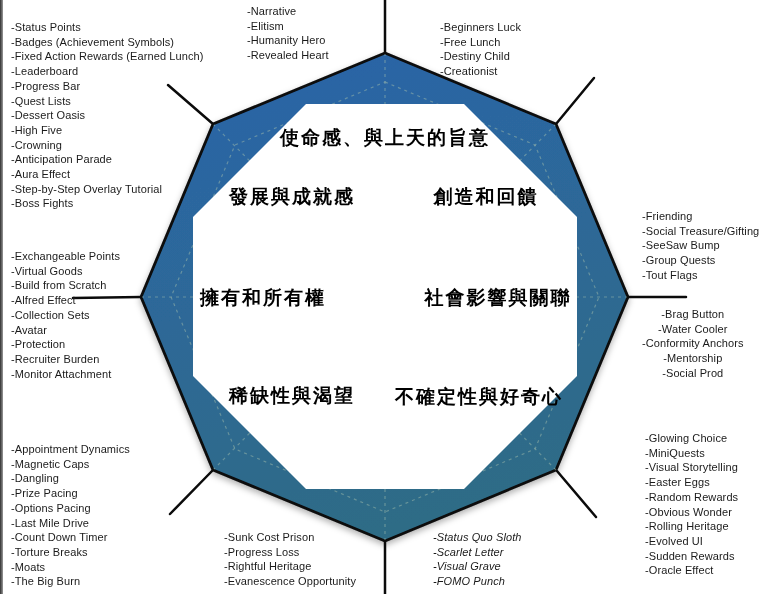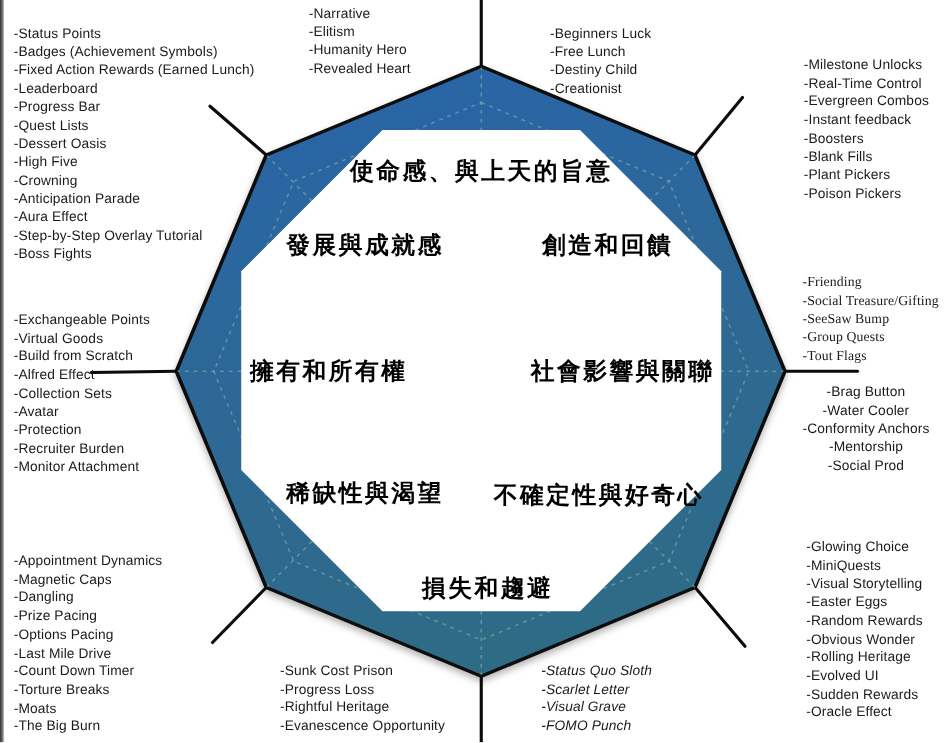--- a/index.html
+++ b/index.html
@@ -68,21 +68,20 @@
     </g>
   </svg>
 
   <div class="cjk" style="left:385px;top:127px">使命感、與上天的旨意</div>
   <div class="cjk" style="left:292px;top:186px">發展與成就感</div>
   <div class="cjk" style="left:486px;top:186px">創造和回饋</div>
   <div class="cjk" style="left:263px;top:287px">擁有和所有權</div>
   <div class="cjk" style="left:498px;top:287px">社會影響與關聯</div>
   <div class="cjk" style="left:292px;top:385px">稀缺性與渴望</div>
   <div class="cjk" style="left:479px;top:386px">不確定性與好奇心</div>
-  <div class="cjk" style="left:390px;top:461px">損失和趨避</div>
 
   <div class="list" style="left: 11px; top: 20px; color: rgb(26, 26, 26);">
       <div>-Status Points</div>
       <div>-Badges (Achievement Symbols)</div>
       <div>-Fixed Action Rewards (Earned Lunch)</div>
       <div>-Leaderboard</div>
       <div>-Progress Bar</div>
       <div>-Quest Lists</div>
       <div>-Dessert Oasis</div>
       <div>-High Five</div>
@@ -97,31 +96,21 @@
       <div>-Elitism</div>
       <div>-Humanity Hero</div>
       <div>-Revealed Heart</div>
     </div>
   <div class="list" style="left: 440px; top: 4px; color: rgb(26, 26, 26); margin-top: 16px;">
       <div>-Beginners Luck</div>
       <div>-Free Lunch</div>
       <div>-Destiny Child</div>
       <div>-Creationist</div>
     </div>
-  <div class="list" style="left: 643px; top: 45px; color: rgb(26, 26, 26);">
-      <div>-Milestone Unlocks</div>
-      <div>-Real-Time Control</div>
-      <div>-Evergreen Combos</div>
-      <div>-Instant feedback</div>
-      <div>-Boosters</div>
-      <div>-Blank Fills</div>
-      <div>-Plant Pickers</div>
-      <div>-Poison Pickers</div>
-    </div>
-  <div class="list" style="left: 642px; top: 219px; color: rgb(26, 26, 26); font-family: Liberation Serif, serif;">
+  <div class="list" style="left: 642px; top: 209px; color: rgb(26, 26, 26);">
       <div>-Friending</div>
       <div>-Social Treasure/Gifting</div>
       <div>-SeeSaw Bump</div>
       <div>-Group Quests</div>
       <div>-Tout Flags</div>
     </div>
   <div class="list" style="left: 642px; top: 307px; color: rgb(26, 26, 26); text-align: center;">
       <div>-Brag Button</div>
       <div>-Water Cooler</div>
       <div>-Conformity Anchors</div>

